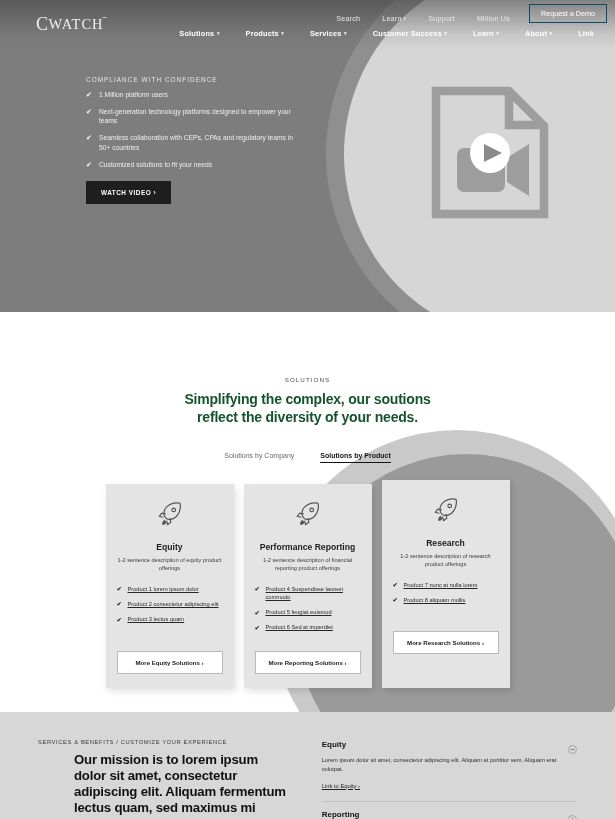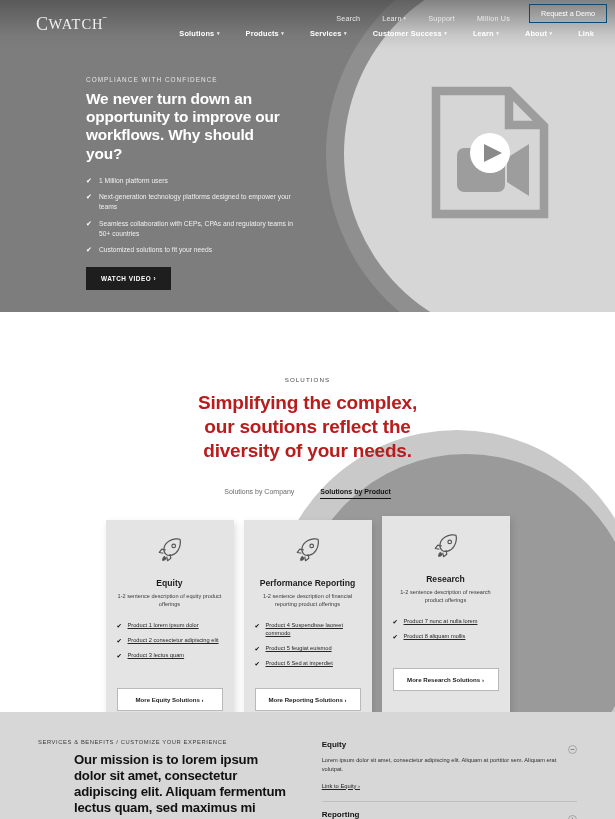--- a/index.html
+++ b/index.html
@@ -151,21 +151,21 @@
     position:absolute; left: 296px; top: 142px;
     width: 340px; height: 340px; border-radius:50%;
     background:#9a9a9a;
   }
   .sol-head { position:relative; text-align:center; padding-top: 64px; z-index:3; }
   .sol-eyebrow {
     color:#4a4a4a; font-size:6.2px; letter-spacing:1.1px; text-transform:uppercase;
     margin-bottom:8px;
   }
   .sol-title {
-    color:#b91c1c; font-size:19px; font-weight:bold; line-height:1.25;
+    color:#14532d; font-size:14px; font-weight:bold; line-height:1.25;
     letter-spacing:-0.2px; width:250px; margin:0 auto;
   }
   .sol-tabs {
     position:relative; z-index:3;
     display:flex; justify-content:center; gap:26px; margin-top:26px;
   }
   .sol-tab {
     font-size:7px; color:#6a6a6a; text-decoration:none; padding-bottom:3px;
     cursor:pointer;
   }
@@ -302,21 +302,20 @@
         <span class="caret-sm">▾</span>
       </a>
       <a class="nav-link" href="#">
         <span>Link</span>
       </a>
     </nav>
 
     <div class="hero-inner">
       <div class="hero-copy">
         <div class="eyebrow">COMPLIANCE WITH CONFIDENCE</div>
-        <h1 class="hero-title">We never turn down an opportunity to improve our workflows. Why should you?</h1>
         <ul class="hero-list">
           <li>
             <span class="ck">✔</span>
             <span>1 Million platform users</span>
           </li>
           <li>
             <span class="ck">✔</span>
             <span>Next-generation technology platforms designed to empower your teams</span>
           </li>
           <li>

